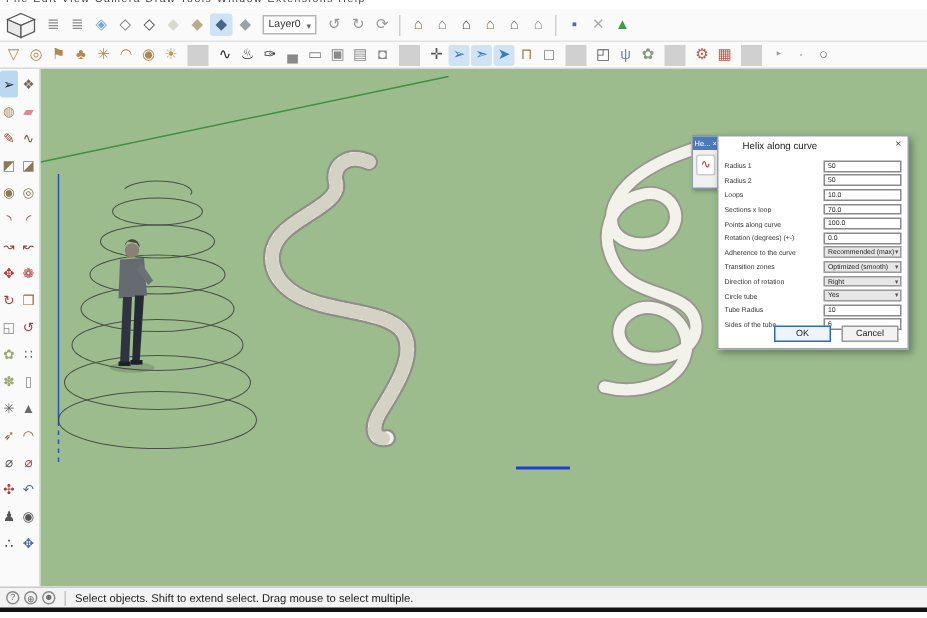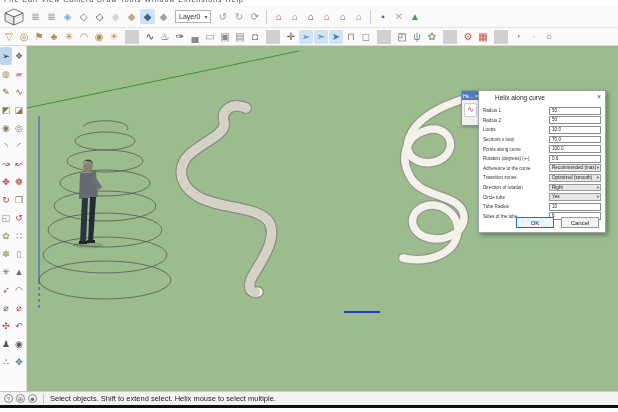--- a/index.html
+++ b/index.html
@@ -316,18 +316,18 @@
   </div>
 
   <div class="statusbar">
     <span style="display:flex;gap:3px;">
 
     <span class="scircle">?</span>
         <span class="scircle">⊕</span>
         <span class="scircle">☻</span>
       </span>
     <span class="sdiv"></span>
-    <span class="smsg">Select objects. Shift to extend select. Helix mouse to select multiple.</span>
+    <span class="smsg">Select objects. Shift to extend select. Drag mouse to select multiple.</span>
   </div>
 
   <div class="bottomstrip"></div>
   <div class="bottomwhite"></div>
 </div>
 
 </body></html>

